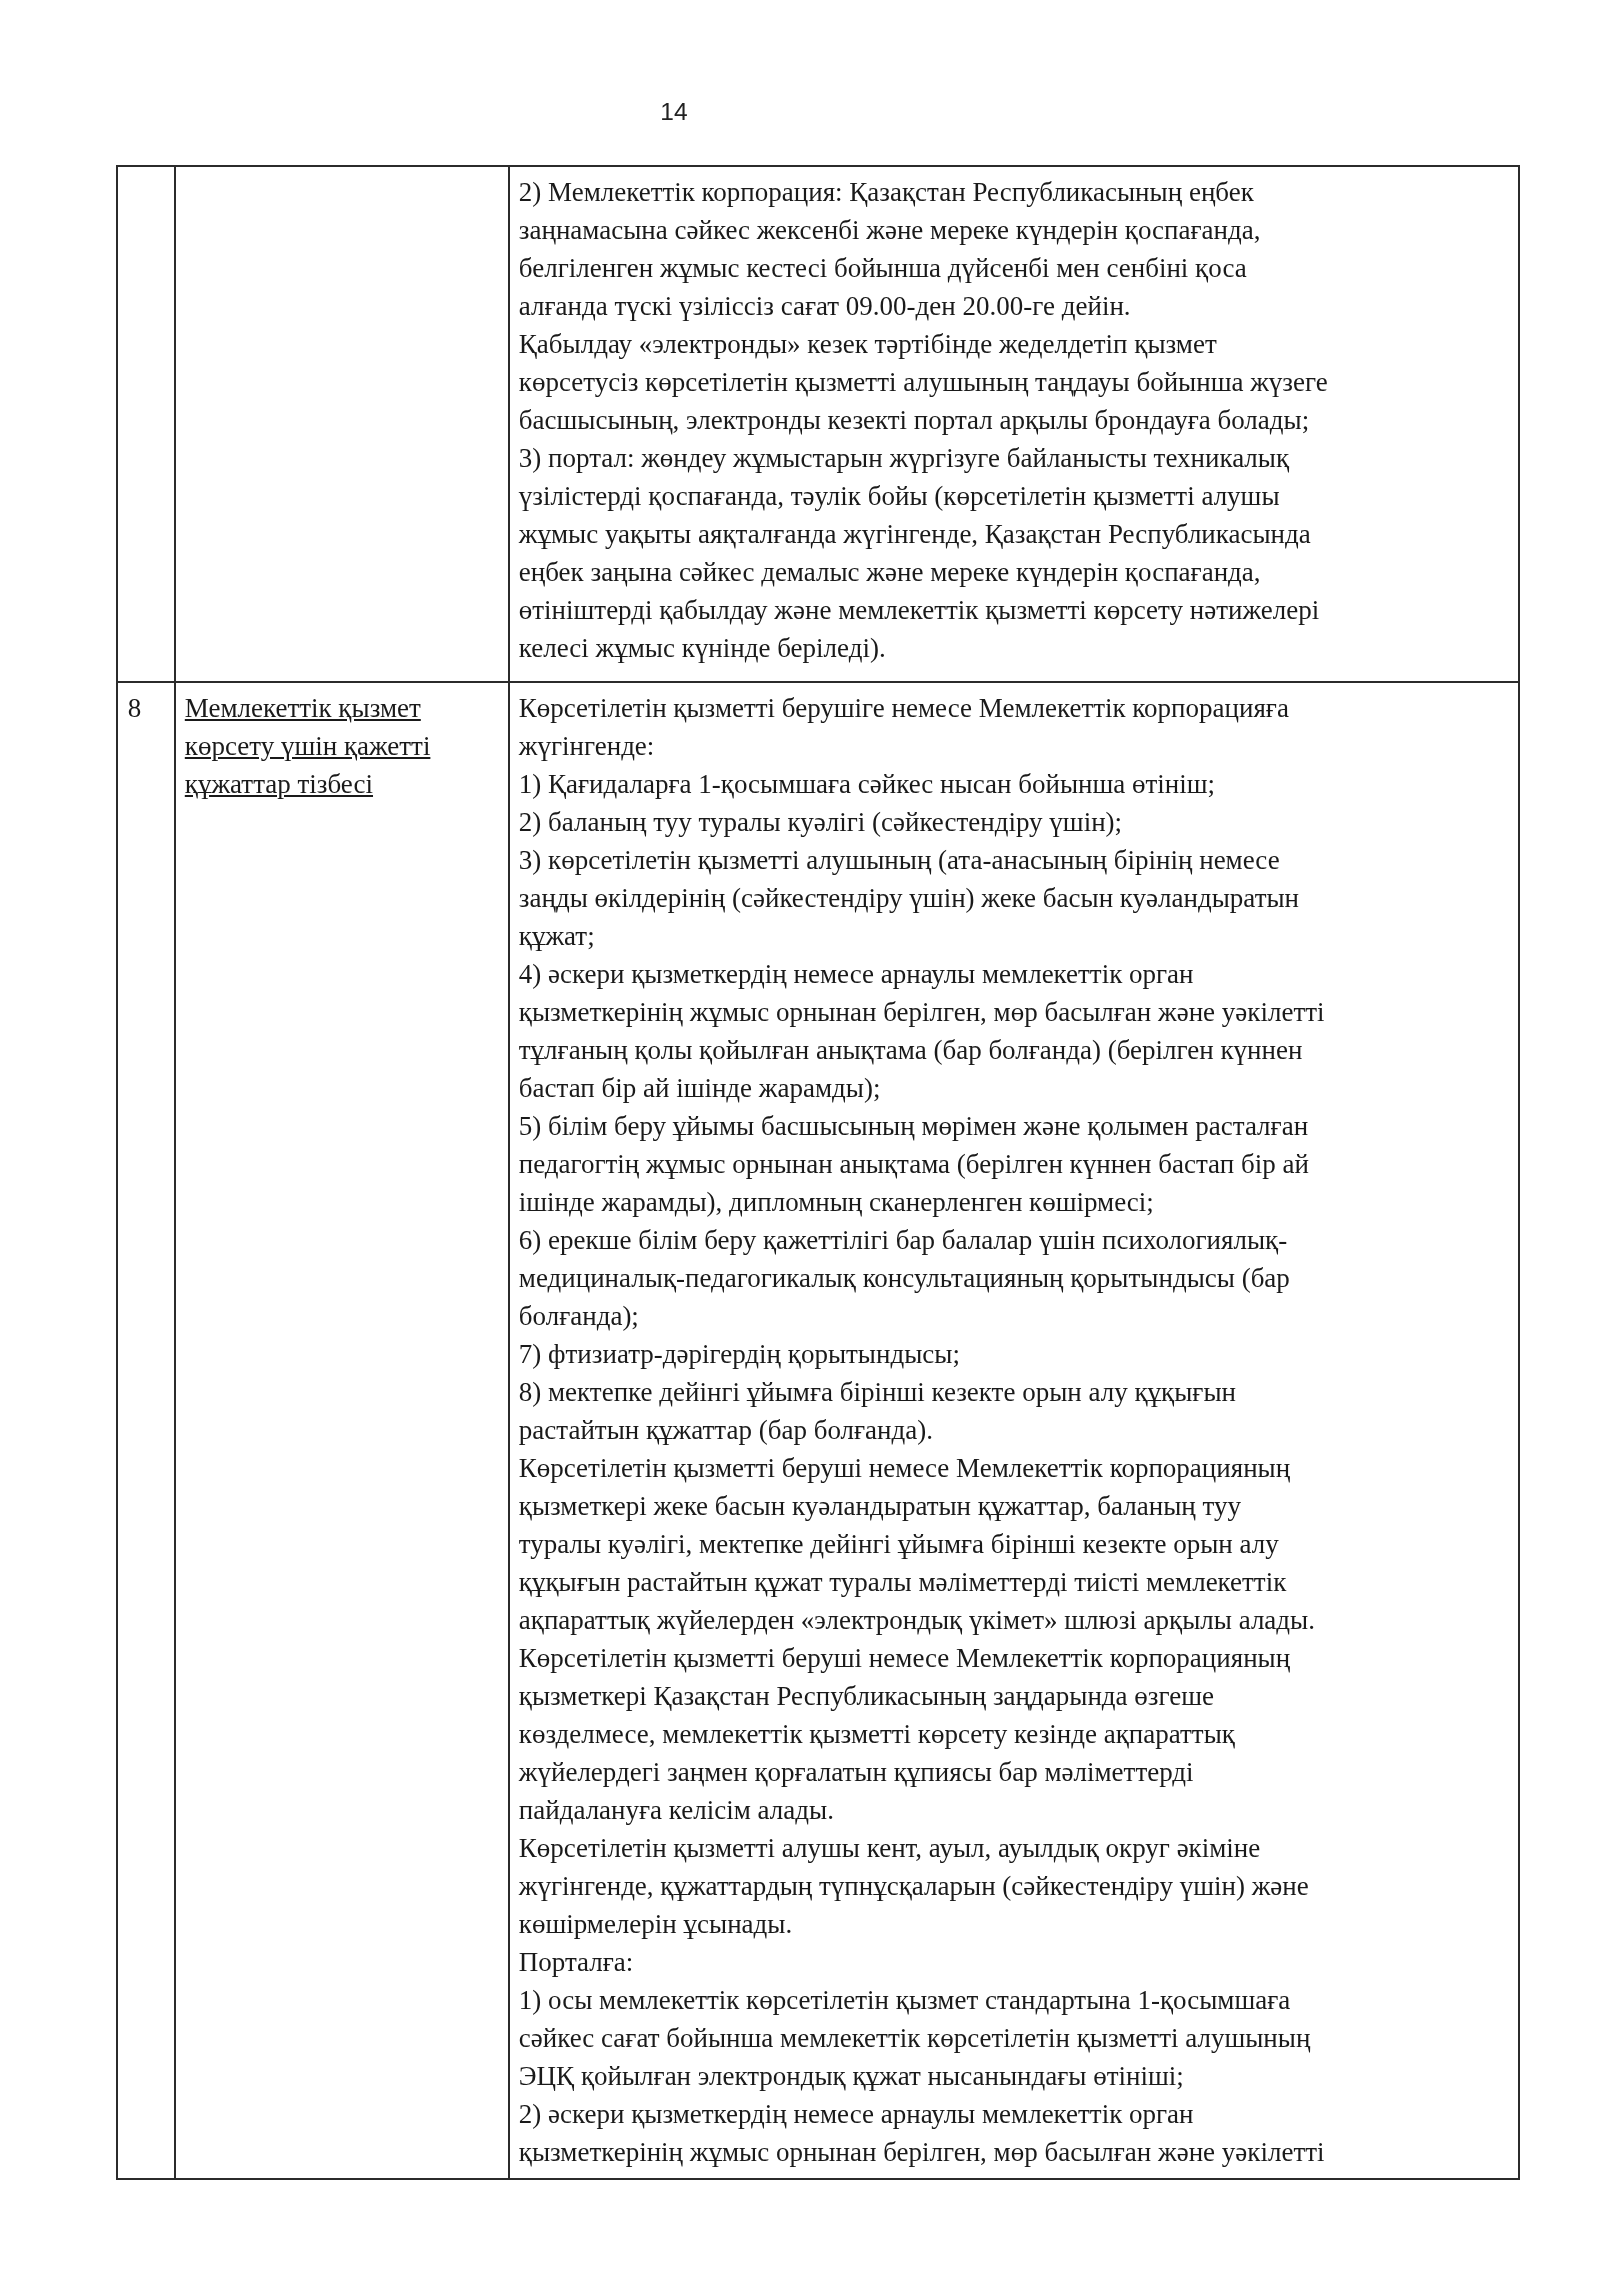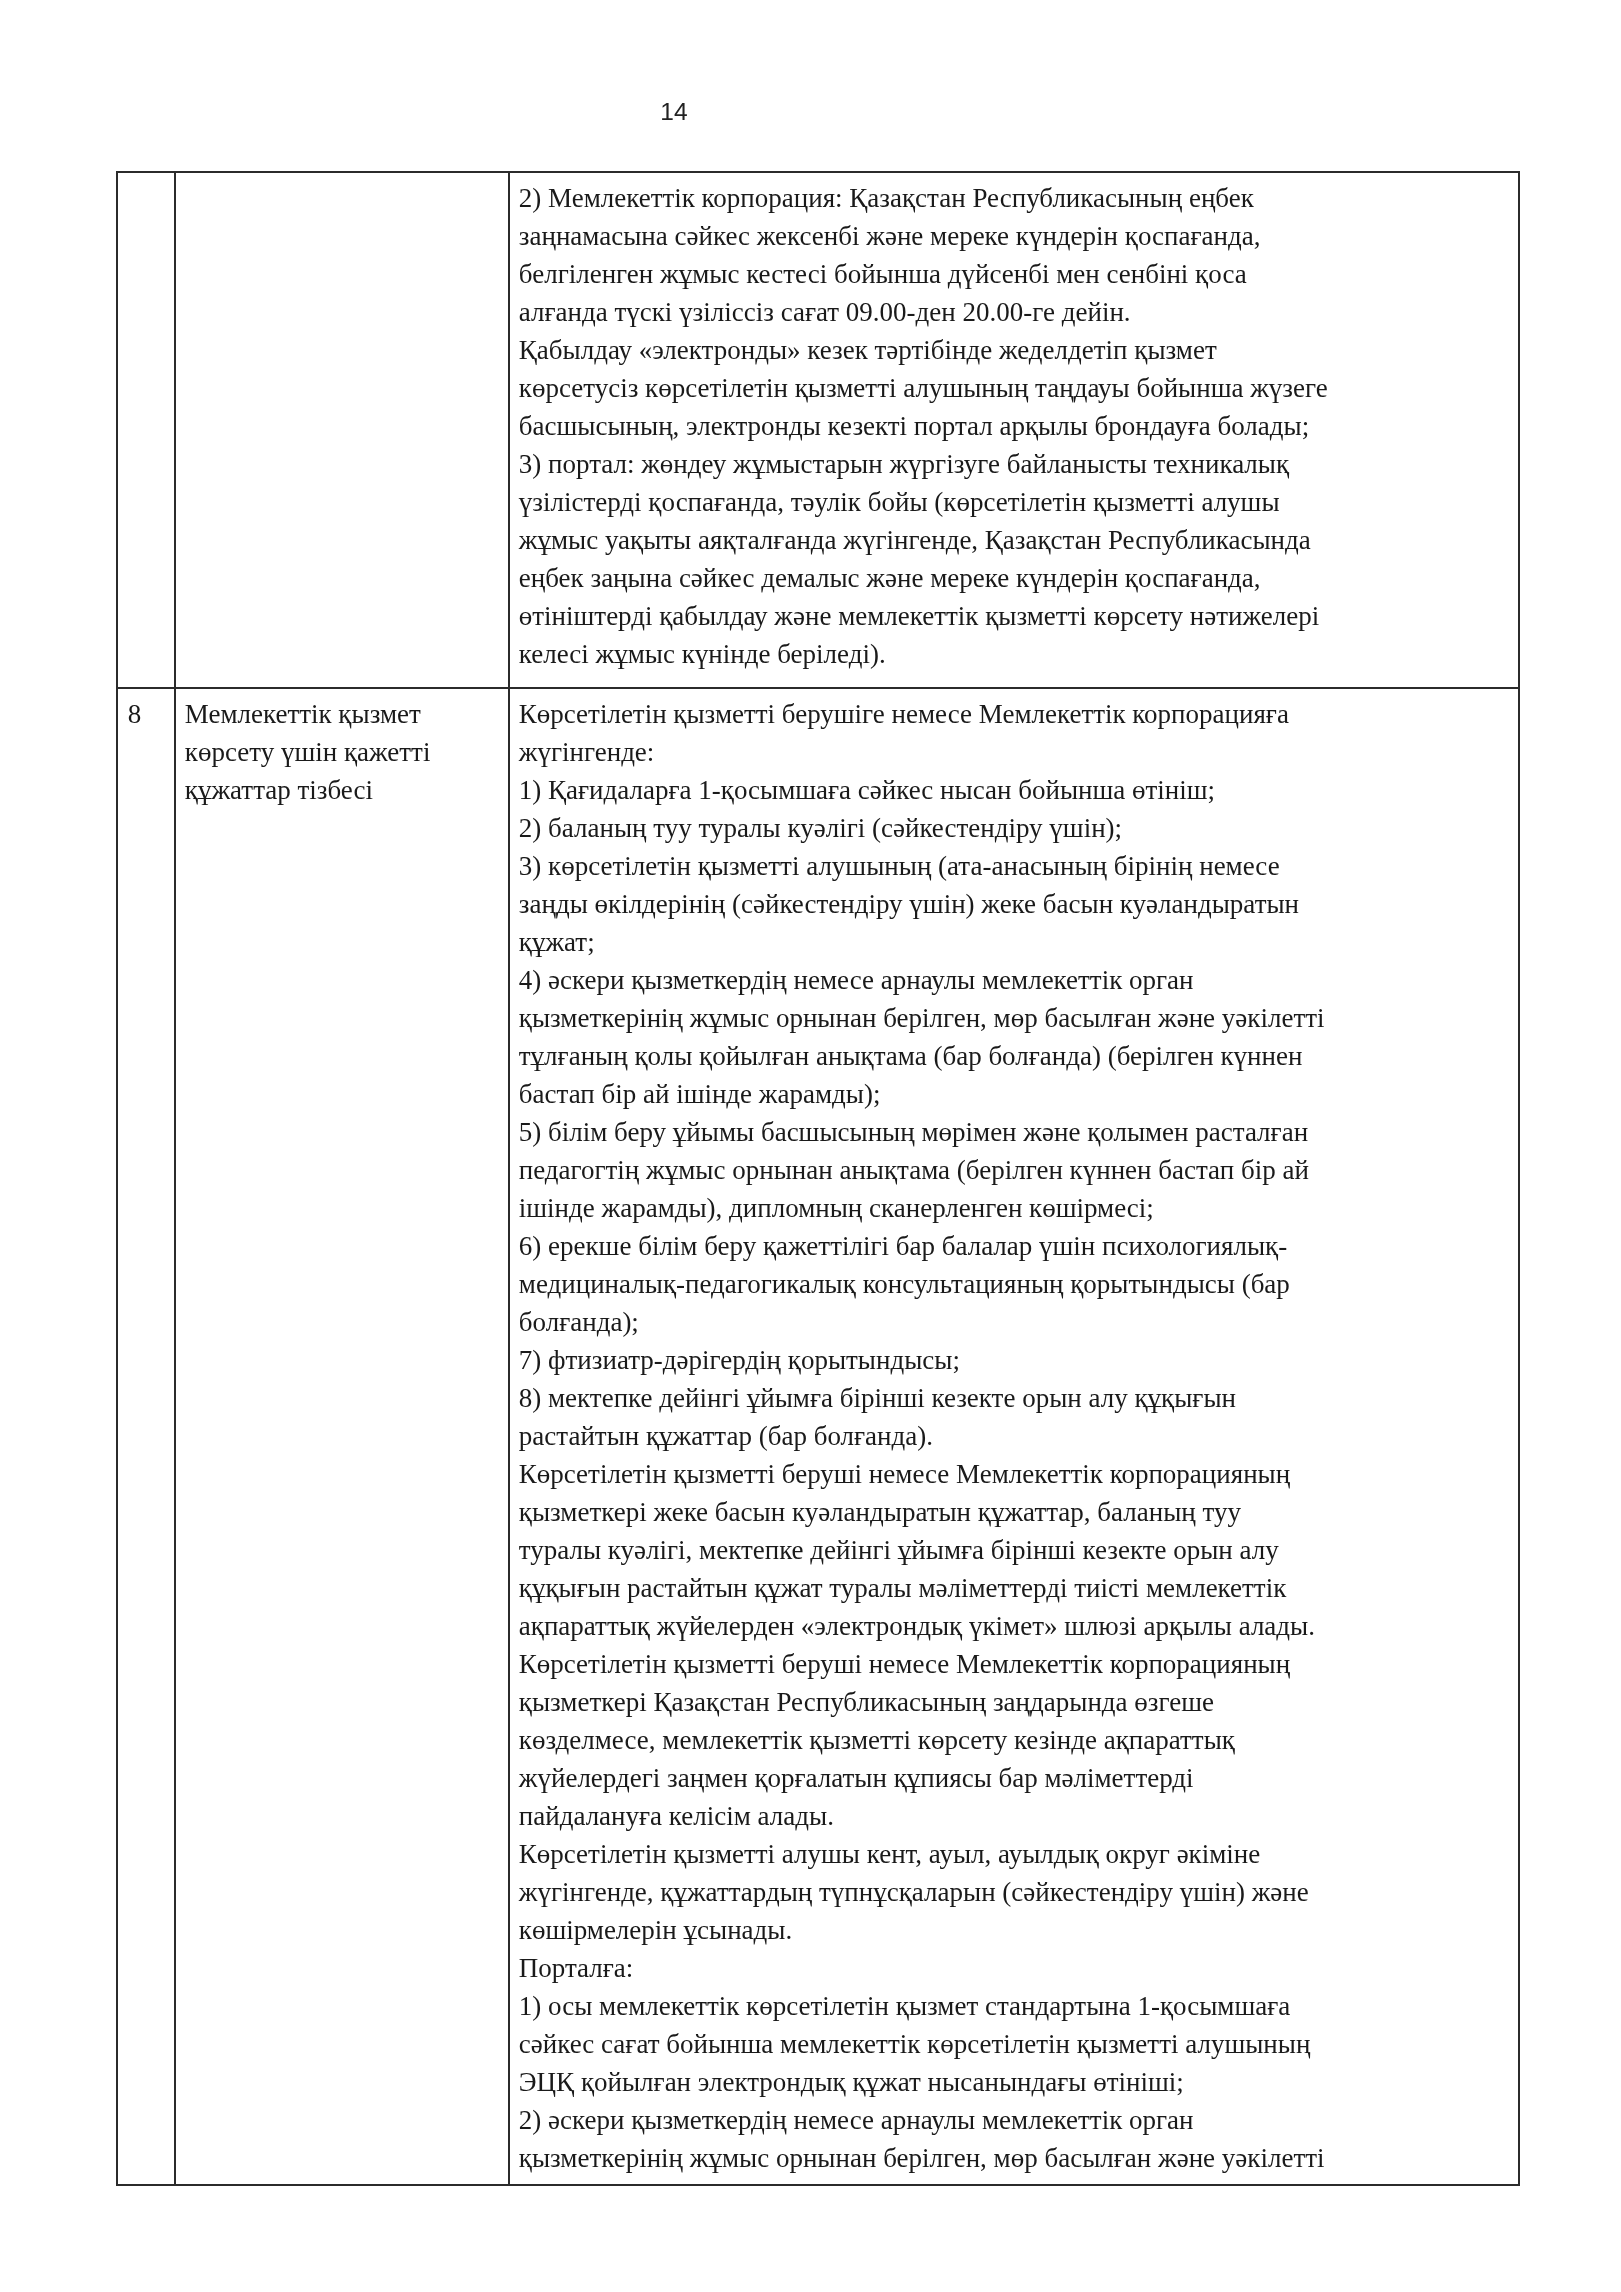--- a/index.html
+++ b/index.html
@@ -20,41 +20,41 @@
     top: 98px;
     left: 0;
     width: 1348px;
     text-align: center;
     font-family: "Liberation Sans", sans-serif;
     font-size: 24.5px;
     color: #222;
   }
   table.doc-table {
     position: absolute;
-    top: 171px;
+    top: 165px;
     left: 116px;
     width: 1402px;
     border-collapse: collapse;
     table-layout: fixed;
   }
   table.doc-table td {
     border: 2px solid #2b2b2b;
     vertical-align: top;
     font-size: 27px;
     line-height: 38px;
     padding: 5.9px 7.8px 7.8px 8.8px;
   }
   col.c-num { width: 58px; }
   col.c-name { width: 334px; }
   col.c-content { width: 1010px; }
   .row-cont td { height: 500px; }
   .row-8 td { height: 1466px; }
   .num-cell { padding-left: 9.8px !important; }
   .line { display: block; white-space: nowrap; }
-  .name-cell .line { white-space: nowrap; }
+  .name-cell .line { white-space: nowrap; text-decoration: underline; }
 </style>
 </head>
 <body>
 
 <div class="page-number">14</div>
 
 <table class="doc-table">
   <colgroup>
     <col class="c-num">
     <col class="c-name">

